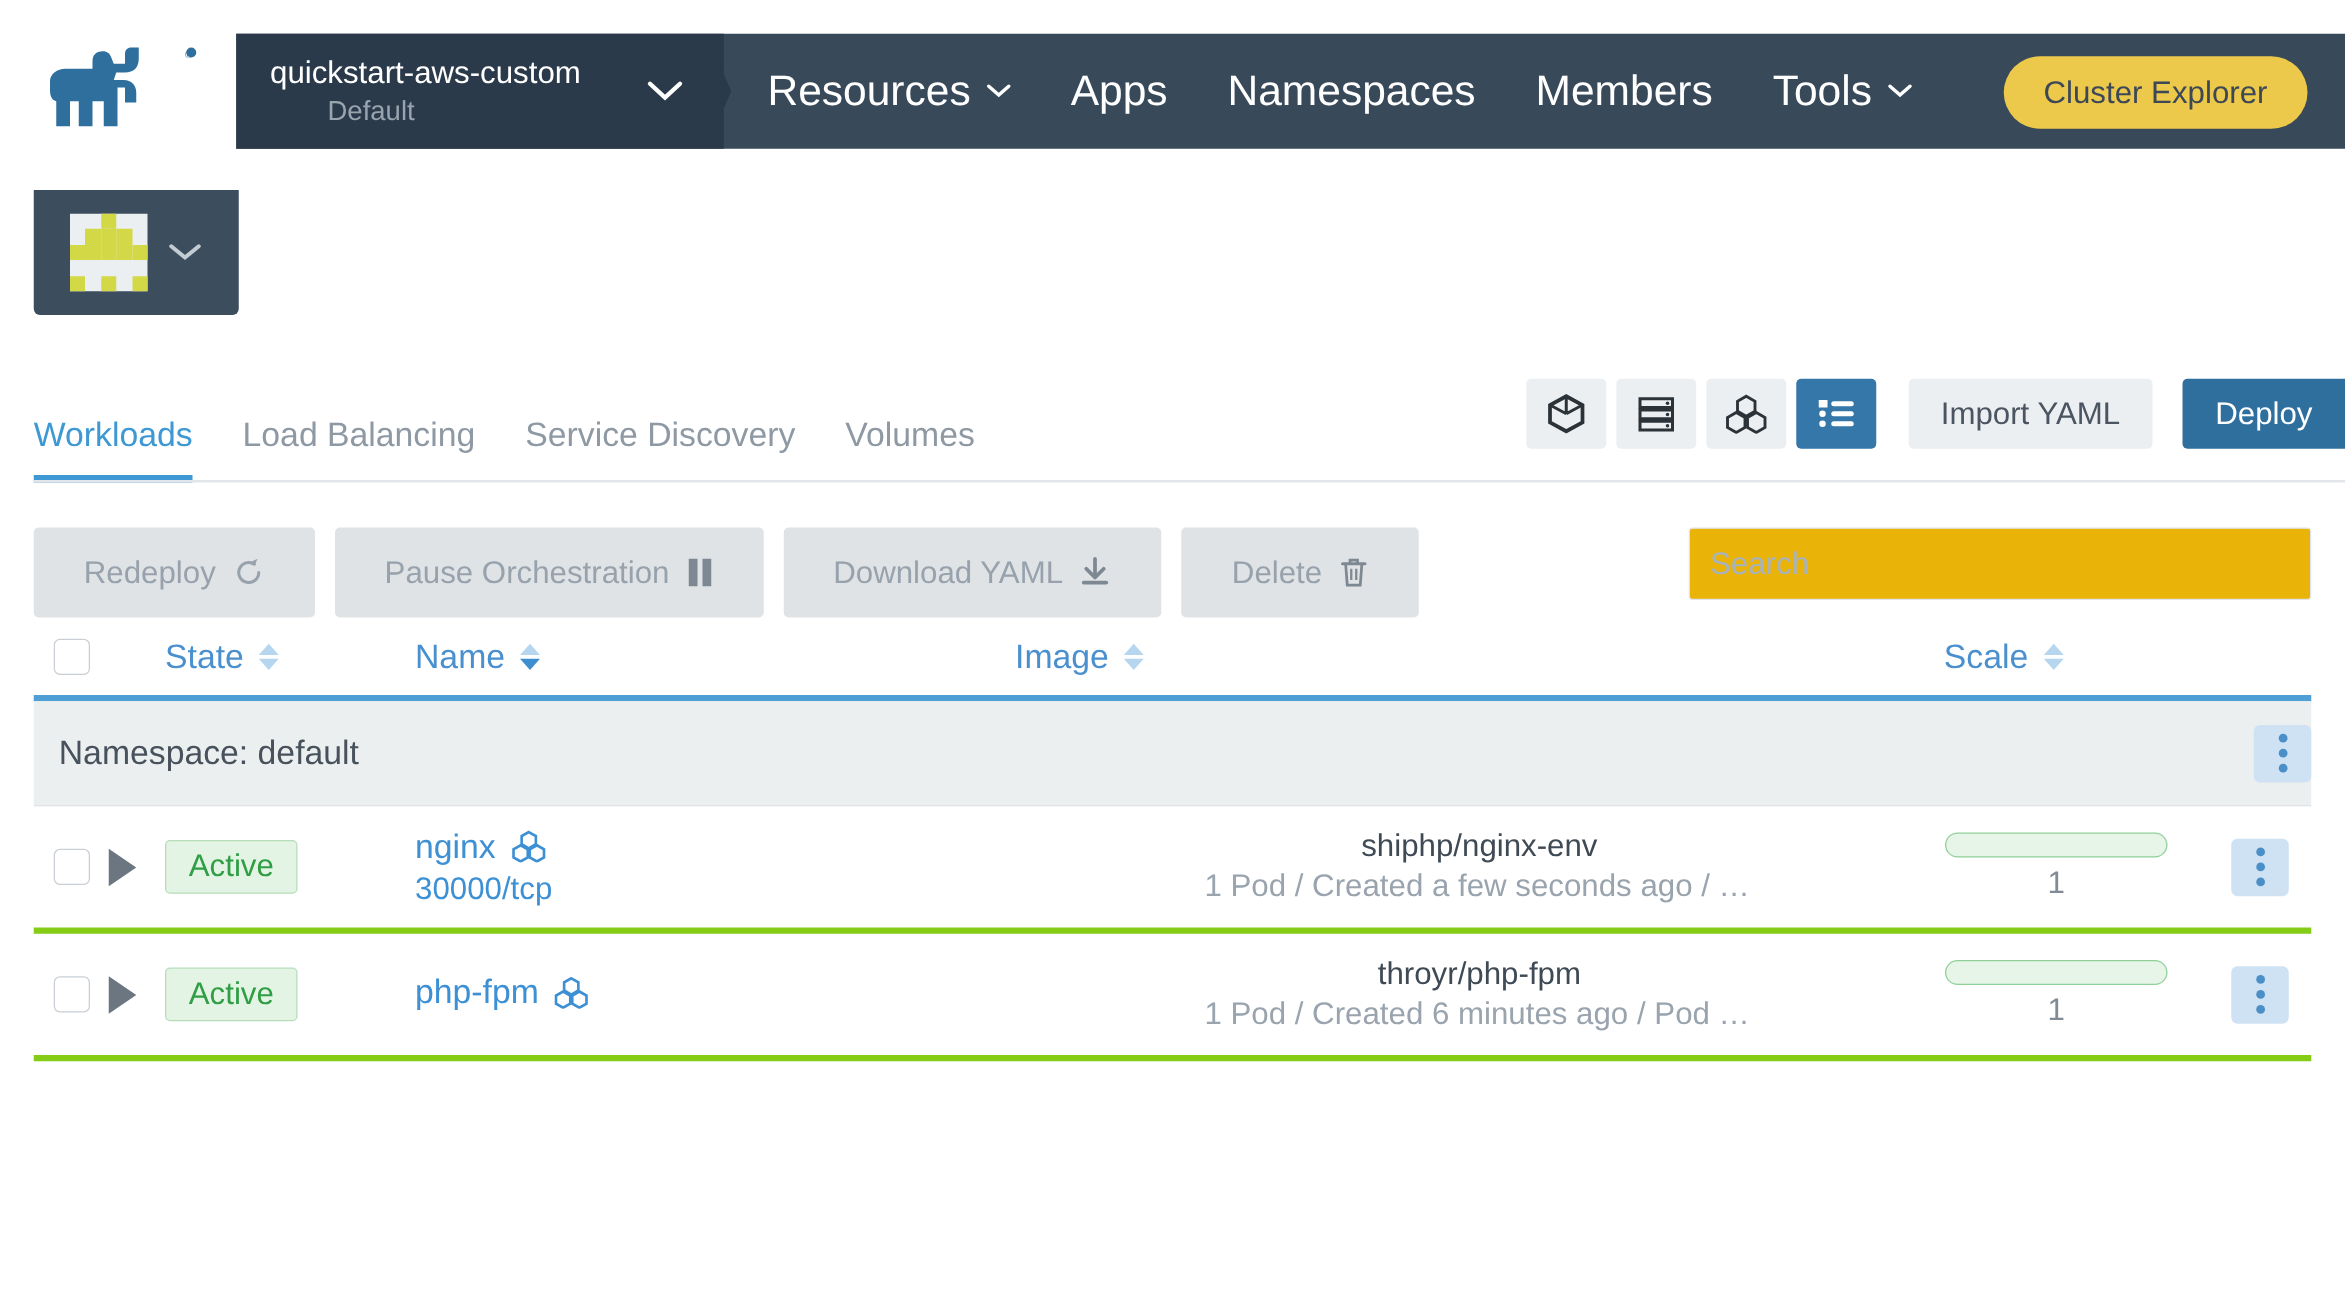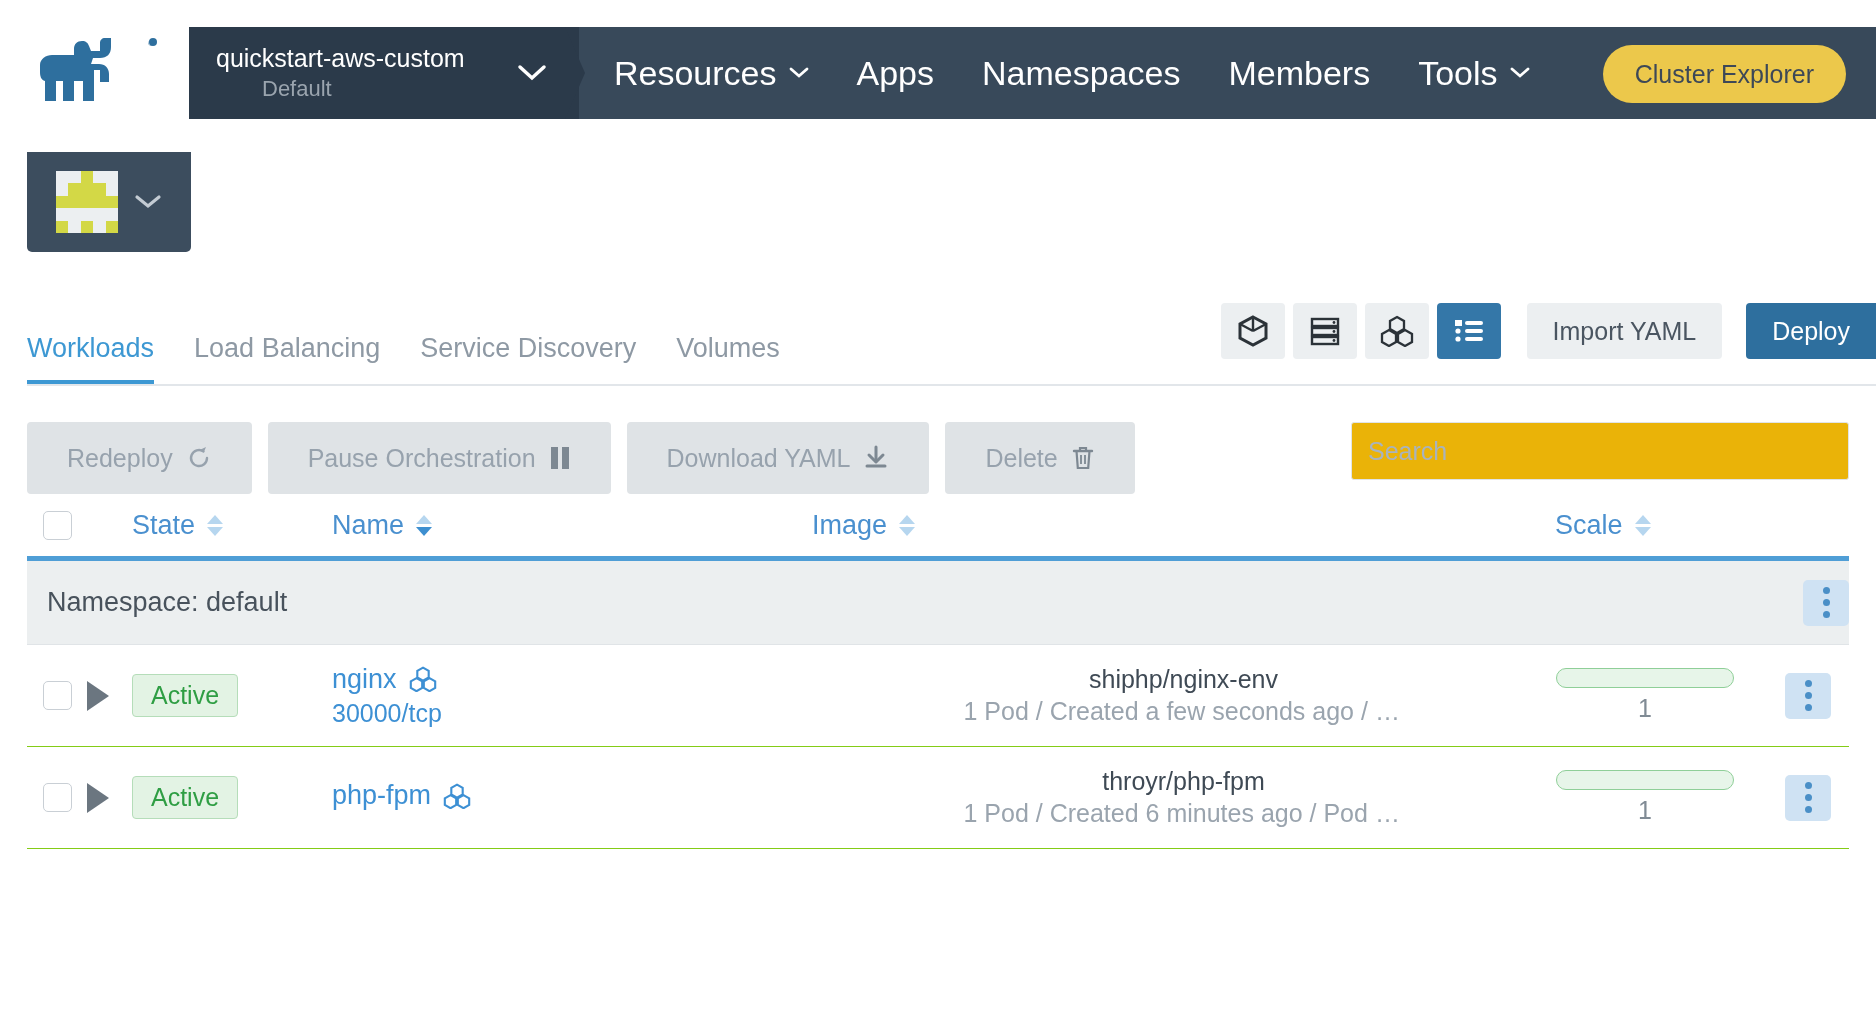--- a/index.html
+++ b/index.html
@@ -200,21 +200,21 @@
     display: flex; align-items: center;
     height: 84px; background: #eceff0;
     padding-left: 20px;
     border-bottom: 1px solid #e0e4e7;
   }
   .group-label { font-size: 27px; color: #48525c; }
 
   .row {
     display: flex; align-items: center;
     min-height: 102px;
-    border-bottom: 1px solid #84cc16;
+    border-bottom: 5px solid #84cc16;
   }
   .tri {
     width: 0; height: 0;
     border-top: 15px solid transparent;
     border-bottom: 15px solid transparent;
     border-left: 22px solid #6b7680;
     cursor: pointer;
   }
   .badge {
     display: inline-block;

